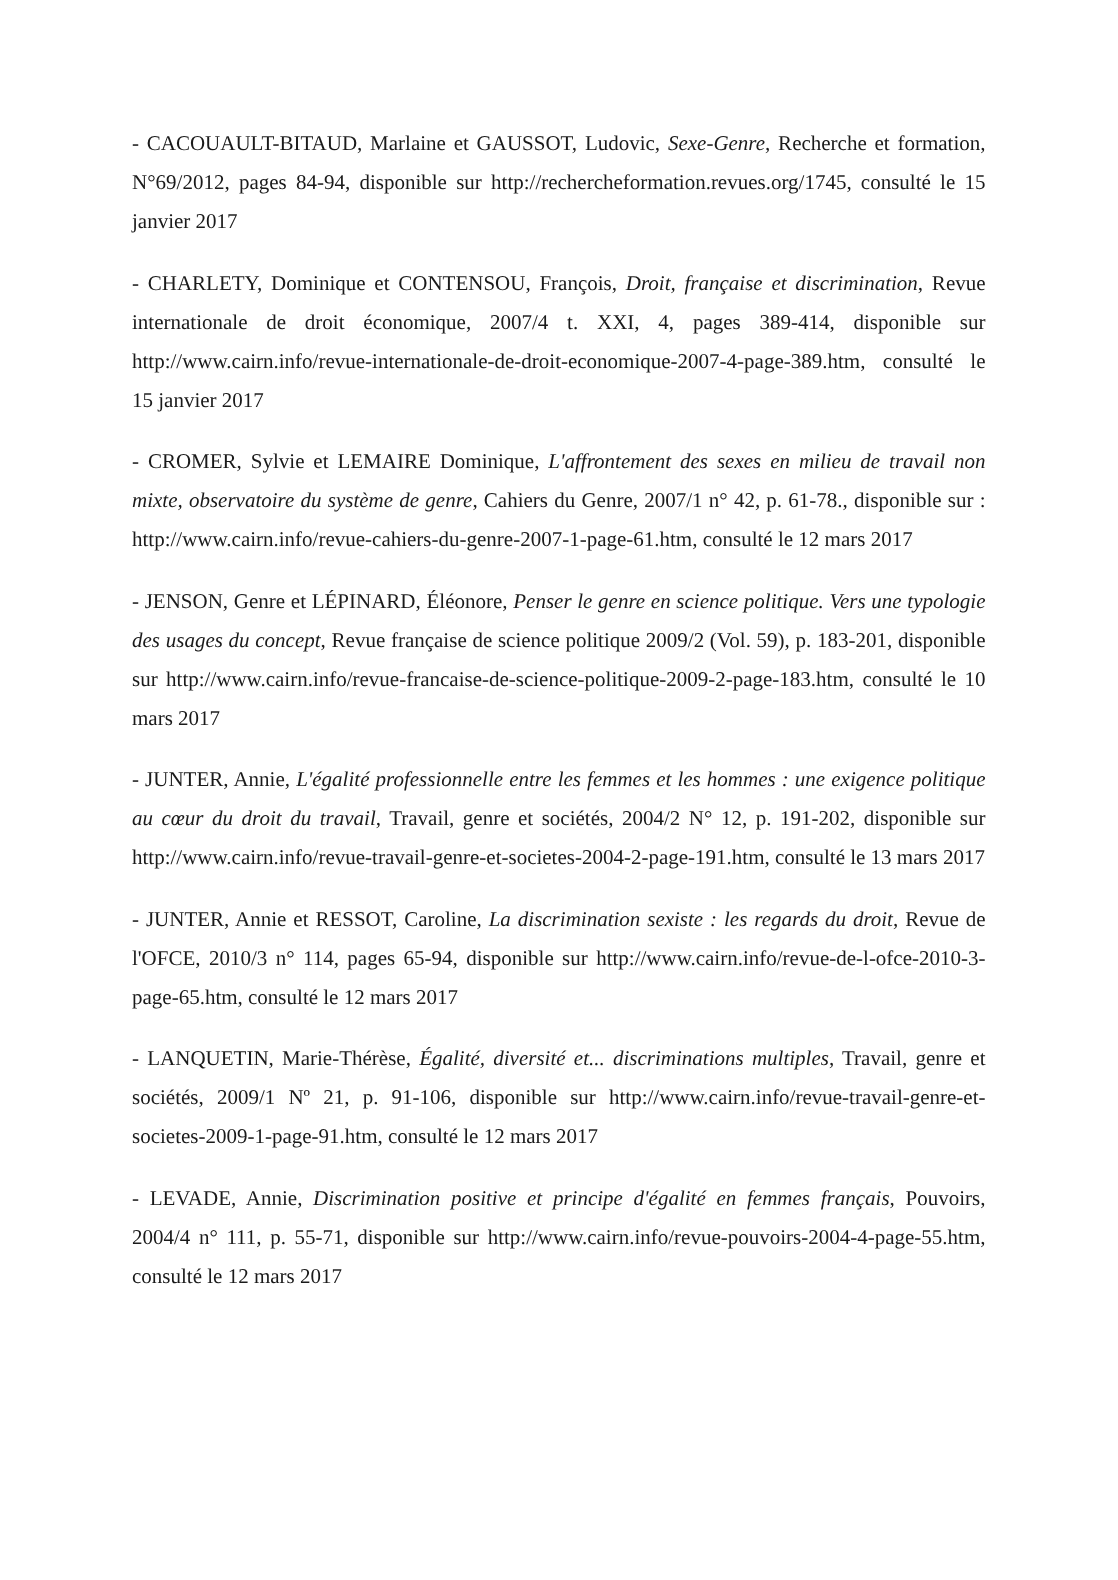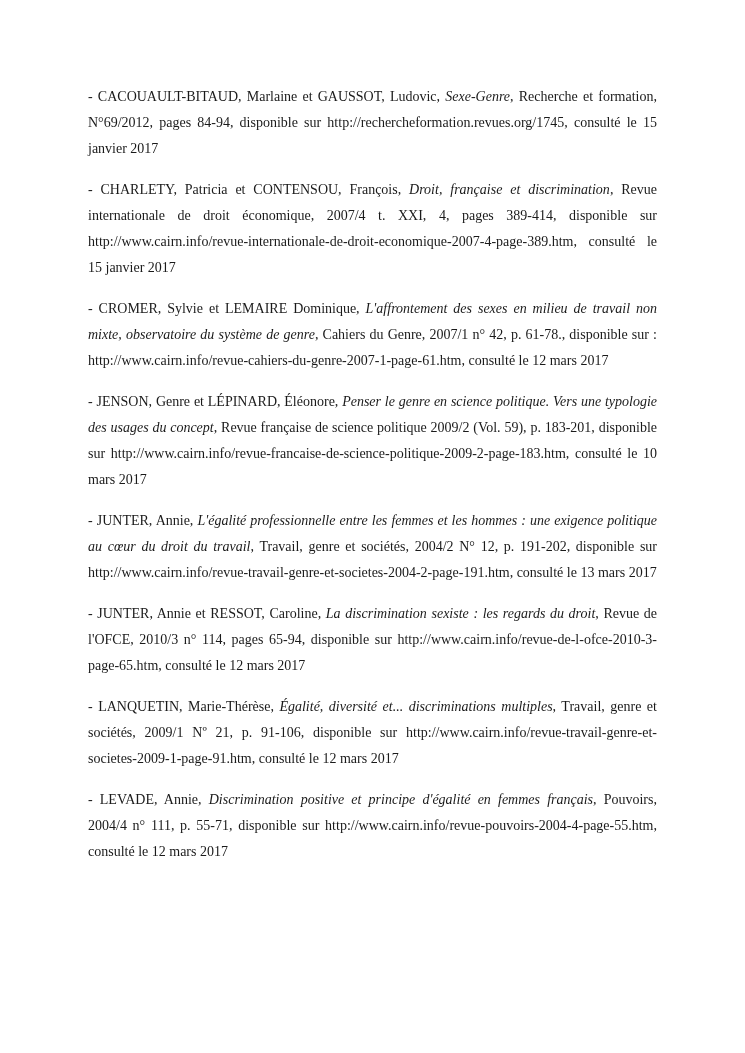--- a/index.html
+++ b/index.html
@@ -38,21 +38,21 @@
   }
 </style>
 </head>
 <body>
 
 <div class="page">
   <div class="content">
 
     <p class="entry"><span>- CACOUAULT-BITAUD, Marlaine et GAUSSOT, Ludovic, </span><em>Sexe-Genre</em><span>, Recherche et formation, N°69/2012, pages 84-94, disponible sur http://rechercheformation.revues.org/1745, consulté le 15 janvier 2017</span></p>
 
-    <p class="entry"><span>- CHARLETY, Patricia et CONTENSOU, François, </span><em>Droit, française et discrimination</em><span>, Revue internationale de droit économique, 2007/4 t. XXI, 4, pages 389-414, disponible sur http://www.cairn.info/revue-internationale-de-droit-economique-2007-4-page-389.htm, consulté le 15 janvier 2017</span></p>
+    <p class="entry"><span>- CHARLETY, Dominique et CONTENSOU, François, </span><em>Droit, française et discrimination</em><span>, Revue internationale de droit économique, 2007/4 t. XXI, 4, pages 389-414, disponible sur http://www.cairn.info/revue-internationale-de-droit-economique-2007-4-page-389.htm, consulté le 15 janvier 2017</span></p>
 
     <p class="entry"><span>- CROMER, Sylvie et LEMAIRE Dominique, </span><em>L'affrontement des sexes en milieu de travail non mixte, observatoire du système de genre</em><span>, Cahiers du Genre, 2007/1 n° 42, p. 61-78., disponible sur : http://www.cairn.info/revue-cahiers-du-genre-2007-1-page-61.htm, consulté le 12 mars 2017</span></p>
 
     <p class="entry"><span>- JENSON, Genre et LÉPINARD, Éléonore, </span><em>Penser le genre en science politique. Vers une typologie des usages du concept</em><span>, Revue française de science politique 2009/2 (Vol. 59), p. 183-201, disponible sur http://www.cairn.info/revue-francaise-de-science-politique-2009-2-page-183.htm, consulté le 10 mars 2017</span></p>
 
     <p class="entry"><span>- JUNTER, Annie, </span><em>L'égalité professionnelle entre les femmes et les hommes : une exigence politique au cœur du droit du travail</em><span>, Travail, genre et sociétés, 2004/2 N° 12, p. 191-202, disponible sur http://www.cairn.info/revue-travail-genre-et-societes-2004-2-page-191.htm, consulté le 13 mars 2017</span></p>
 
     <p class="entry"><span>- JUNTER, Annie et RESSOT, Caroline, </span><em>La discrimination sexiste : les regards du droit</em><span>, Revue de l'OFCE, 2010/3 n° 114, pages 65-94, disponible sur http://www.cairn.info/revue-de-l-ofce-2010-3-page-65.htm, consulté le 12 mars 2017</span></p>
 
     <p class="entry"><span>- LANQUETIN, Marie-Thérèse, </span><em>Égalité, diversité et... discriminations multiples</em><span>, Travail, genre et sociétés, 2009/1 Nº 21, p. 91-106, disponible sur http://www.cairn.info/revue-travail-genre-et-societes-2009-1-page-91.htm, consulté le 12 mars 2017</span></p>

